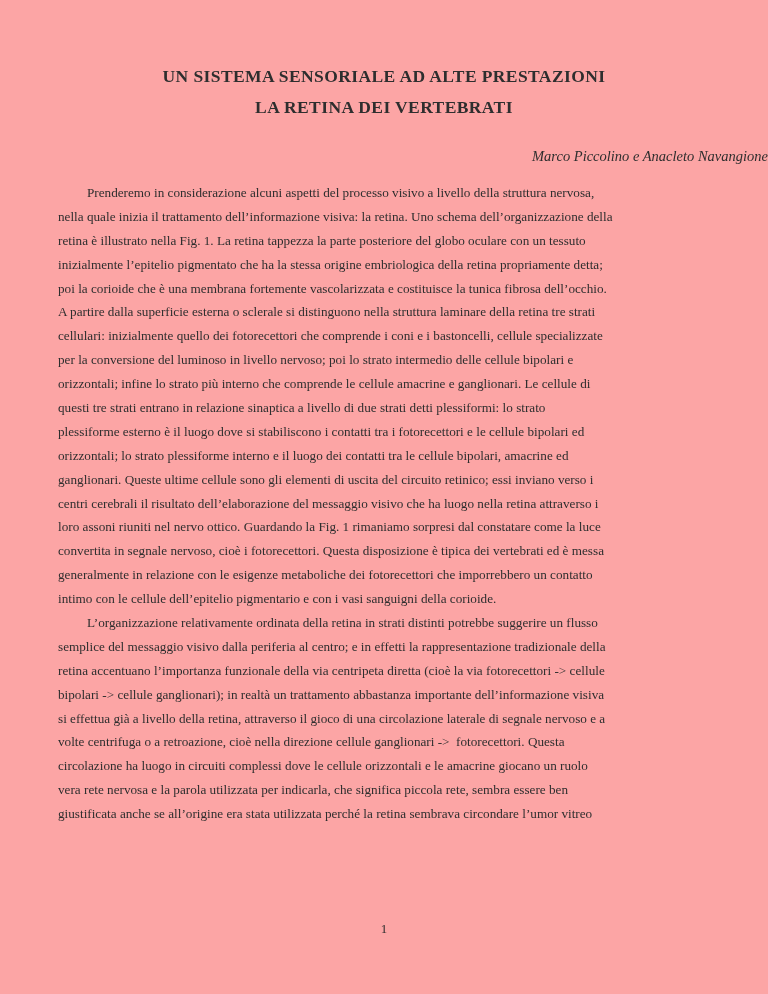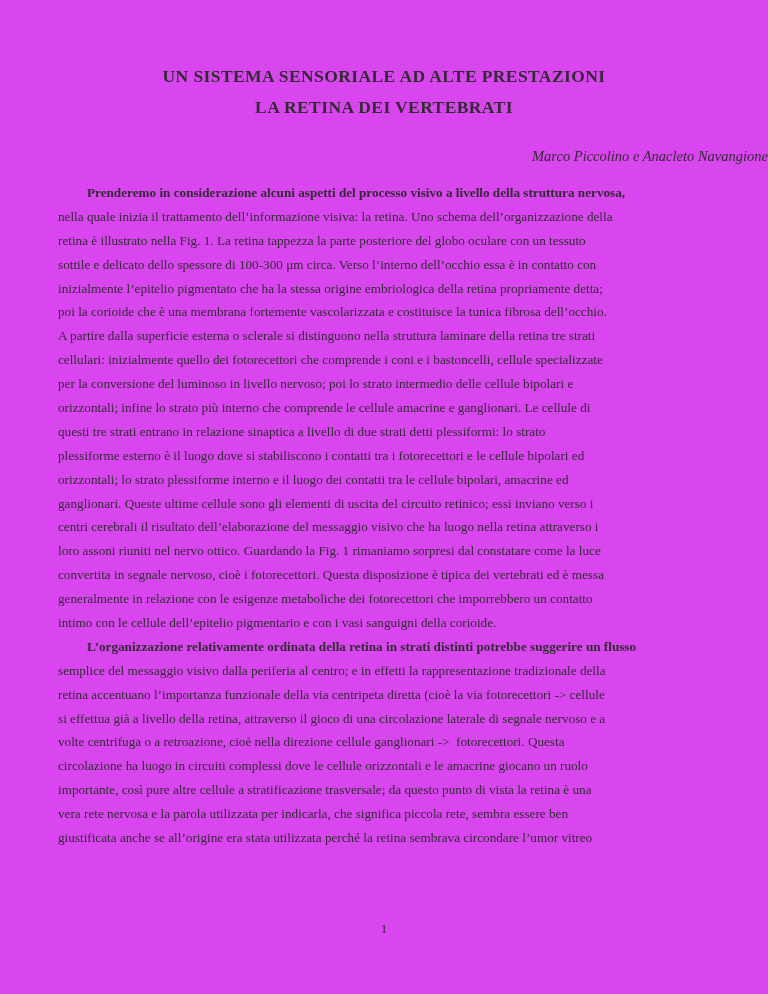--- a/index.html
+++ b/index.html
@@ -5,21 +5,21 @@
   html, body {
     margin: 0;
     padding: 0;
     background: #e9e9e9;
   }
   .page {
     position: relative;
     width: 768px;
     height: 994px;
     margin: 0 auto;
-    background: #d946ef;
+    background: #fca5a5;
     overflow: hidden;
     font-family: "Liberation Serif", "DejaVu Serif", serif;
     color: #2e2e2e;
   }
   .title-block {
     position: absolute;
     top: 61px;
     left: 0;
     width: 768px;
     text-align: center;
@@ -49,21 +49,20 @@
     width: 650px;
   }
   .line {
     font-size: 13.2px;
     line-height: 23.9px;
     height: 23.9px;
     white-space: pre;
   }
   .line.indent {
     padding-left: 29px;
-    font-weight: bold;
   }
   .page-number {
     position: absolute;
     top: 920px;
     left: 0;
     width: 768px;
     text-align: center;
     font-size: 13px;
     line-height: 18px;
   }
@@ -77,42 +76,41 @@
     <div class="title-line">UN SISTEMA SENSORIALE AD ALTE PRESTAZIONI</div>
     <div class="title-line">LA RETINA DEI VERTEBRATI</div>
   </div>
 
   <div class="byline">Marco Piccolino e Anacleto Navangione</div>
 
   <div class="body-text">
       <div class="line indent">Prenderemo in considerazione alcuni aspetti del processo visivo a livello della struttura nervosa,</div>
       <div class="line">nella quale inizia il trattamento dell’informazione visiva: la retina. Uno schema dell’organizzazione della</div>
       <div class="line">retina è illustrato nella Fig. 1. La retina tappezza la parte posteriore del globo oculare con un tessuto</div>
-      <div class="line">sottile e delicato dello spessore di 100-300 μm circa. Verso l’interno dell’occhio essa è in contatto con</div>
       <div class="line">inizialmente l’epitelio pigmentato che ha la stessa origine embriologica della retina propriamente detta;</div>
       <div class="line">poi la corioide che è una membrana fortemente vascolarizzata e costituisce la tunica fibrosa dell’occhio.</div>
       <div class="line">A partire dalla superficie esterna o sclerale si distinguono nella struttura laminare della retina tre strati</div>
       <div class="line">cellulari: inizialmente quello dei fotorecettori che comprende i coni e i bastoncelli, cellule specializzate</div>
       <div class="line">per la conversione del luminoso in livello nervoso; poi lo strato intermedio delle cellule bipolari e</div>
       <div class="line">orizzontali; infine lo strato più interno che comprende le cellule amacrine e ganglionari. Le cellule di</div>
       <div class="line">questi tre strati entrano in relazione sinaptica a livello di due strati detti plessiformi: lo strato</div>
       <div class="line">plessiforme esterno è il luogo dove si stabiliscono i contatti tra i fotorecettori e le cellule bipolari ed</div>
       <div class="line">orizzontali; lo strato plessiforme interno e il luogo dei contatti tra le cellule bipolari, amacrine ed</div>
       <div class="line">ganglionari. Queste ultime cellule sono gli elementi di uscita del circuito retinico; essi inviano verso i</div>
       <div class="line">centri cerebrali il risultato dell’elaborazione del messaggio visivo che ha luogo nella retina attraverso i</div>
       <div class="line">loro assoni riuniti nel nervo ottico. Guardando la Fig. 1 rimaniamo sorpresi dal constatare come la luce</div>
       <div class="line">convertita in segnale nervoso, cioè i fotorecettori. Questa disposizione è tipica dei vertebrati ed è messa</div>
       <div class="line">generalmente in relazione con le esigenze metaboliche dei fotorecettori che imporrebbero un contatto</div>
       <div class="line">intimo con le cellule dell’epitelio pigmentario e con i vasi sanguigni della corioide.</div>
       <div class="line indent">L’organizzazione relativamente ordinata della retina in strati distinti potrebbe suggerire un flusso</div>
       <div class="line">semplice del messaggio visivo dalla periferia al centro; e in effetti la rappresentazione tradizionale della</div>
       <div class="line">retina accentuano l’importanza funzionale della via centripeta diretta (cioè la via fotorecettori -&gt; cellule</div>
+      <div class="line">bipolari -&gt; cellule ganglionari); in realtà un trattamento abbastanza importante dell’informazione visiva</div>
       <div class="line">si effettua già a livello della retina, attraverso il gioco di una circolazione laterale di segnale nervoso e a</div>
       <div class="line">volte centrifuga o a retroazione, cioè nella direzione cellule ganglionari -&gt;  fotorecettori. Questa</div>
       <div class="line">circolazione ha luogo in circuiti complessi dove le cellule orizzontali e le amacrine giocano un ruolo</div>
-      <div class="line">importante, così pure altre cellule a stratificazione trasversale; da questo punto di vista la retina è una</div>
       <div class="line">vera rete nervosa e la parola utilizzata per indicarla, che significa piccola rete, sembra essere ben</div>
       <div class="line">giustificata anche se all’origine era stata utilizzata perché la retina sembrava circondare l’umor vitreo</div>
     </div>
 
   <div class="page-number">1</div>
 
 </div>
 
 </body></html>

